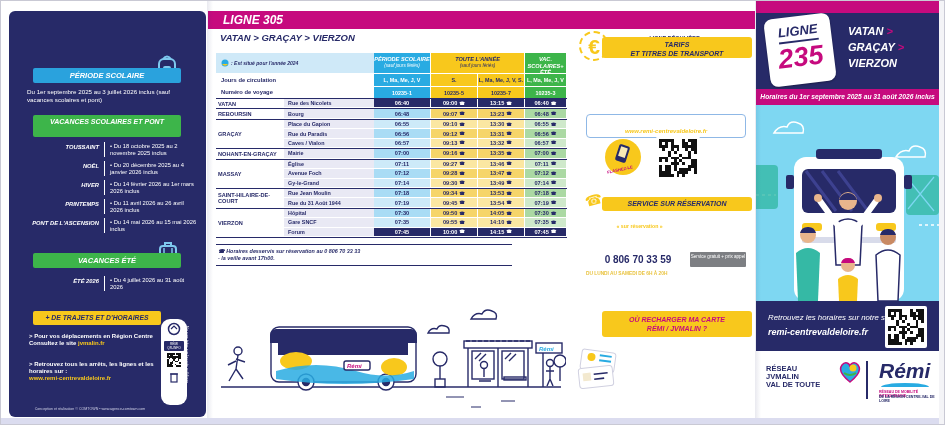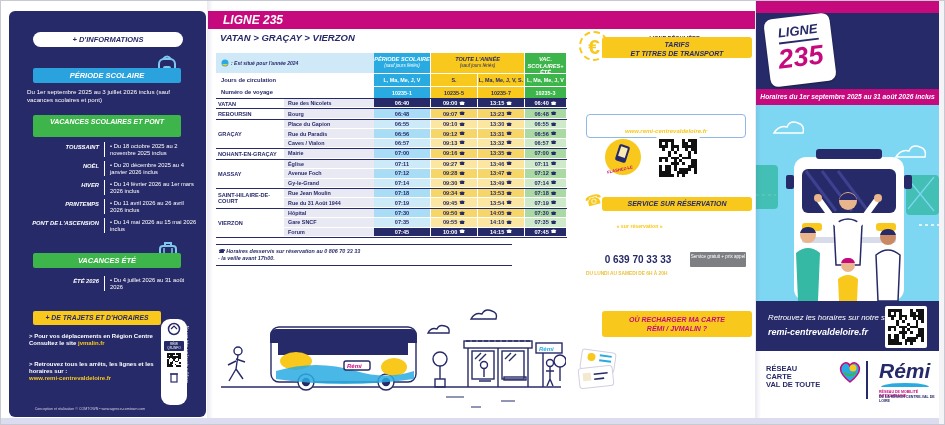--- a/index.html
+++ b/index.html
@@ -119,21 +119,20 @@
   #fold1{left:206px;} #fold2{left:754px;}
   #bottom-strip{left:0;top:417px;width:945px;height:8px;background:#dbdcef;}
   #right-strip{left:938px;top:0;width:7px;height:425px;background:#f4f4f7;}
 </style>
 </head>
 <body>
 
 <div id="page">
 
   <div id="left-panel" class="abs">
-    <div id="info-btn" class="abs">+ D'INFORMATIONS</div>
 
     <svg id="bag-icon" class="abs" width="24" height="26" viewBox="0 0 24 26">
       <rect x="4" y="6" width="16" height="18" rx="5" fill="none" stroke="#7ec8ee" stroke-width="2"></rect>
       <path d="M8 6 Q12 1 16 6" fill="none" stroke="#7ec8ee" stroke-width="2"></path>
       <rect x="8" y="13" width="8" height="7" rx="2" fill="#7ec8ee"></rect>
     </svg>
 
     <div id="ps-band" class="abs band">PÉRIODE SCOLAIRE</div>
     <div id="ps-text" class="abs">Du 1er septembre 2025 au 3 juillet 2026 inclus (sauf vacances scolaires et pont)</div>
 
@@ -272,21 +271,21 @@
       <svg width="10" height="12" viewBox="0 0 10 12">
         <rect x="2" y="3" width="6" height="8" fill="none" stroke="#272a68" stroke-width="1.2"></rect>
         <line x1="1" y1="3" x2="9" y2="3" stroke="#272a68" stroke-width="1.2"></line>
       </svg>
     </div>
     <div id="eco-rot" class="abs">Ne pas jeter sur la voie publique</div>
     <div id="credits" class="abs">Conception et réalisation © COMTOWN • www.agence-comtown.com</div>
   </div>
 
   <div id="pink-banner" class="abs"></div>
-  <div id="line-title" class="abs">LIGNE 235</div>
+  <div id="line-title" class="abs">LIGNE 305</div>
   <div id="route-line" class="abs">VATAN &gt; GRAÇAY &gt; VIERZON</div>
   <div id="line-type" class="abs">LIGNE RÉGULIÈRE</div>
 
   <div id="tt" class="abs">
     <div class="ttrow">
       <div id="legend-cell">
         <svg width="8" height="8" viewBox="0 0 8 8" style="margin-right:2px;">
           <circle cx="4" cy="4" r="3.5" fill="#29abe2"></circle>
             <path d="M1 5 A3.5 3.5 0 0 0 7 5 Z" fill="#f8c81c"></path>
         </svg>
@@ -699,21 +698,21 @@
       <div style="background: transparent;"></div>
       <div style="background: transparent;"></div>
       <div style="background: transparent;"></div>
     </div>
 
   <div id="resa-phone-ic" class="abs">☎</div>
   <div id="resa-banner" class="abs ybanner">SERVICE SUR RÉSERVATION</div>
   <div id="resa-text" class="abs">
     <span>Le symbole ☎ porté sur les horaires signifie qu'il s'agit d'un service fonctionnant </span><span class="hl">« sur réservation »</span><span>. Il nécessite une simple réservation téléphonique, avant 17h la veille du déplacement, le vendredi avant 17h pour les réservations des samedis, dimanches et lundis :</span>
   </div>
-  <div id="resa-phone" class="abs">0 639 70 33 33</div>
+  <div id="resa-phone" class="abs">0 806 70 33 59</div>
   <div id="resa-badge" class="abs">Service gratuit + prix appel</div>
   <div id="resa-hours" class="abs">DU LUNDI AU SAMEDI DE 6H À 20H</div>
 
   <div id="rech-banner" class="abs ybanner">
     <span>OÙ RECHARGER MA CARTE</span><br>
     <span>RÉMI / JVMALIN ?</span>
   </div>
   <svg id="cards-ic" class="abs" width="46" height="46" viewBox="0 0 46 46">
     <g>
       <rect x="4" y="6" width="34" height="20" rx="3" fill="#fff" stroke="#d0d0e0" transform="rotate(8 21 16)"></rect>
@@ -730,20 +729,25 @@
       <div class="rb">&gt; En agence : 10 – 12 place Juranville 18000 Bourges</div>
     </div>
 
   <div id="cov-top" class="abs"></div>
   <div id="cov-navy" class="abs"></div>
   <div id="cov-badge" class="abs">
     <div class="bl">LIGNE</div>
     <div class="dv"></div>
     <div class="bn">235</div>
   </div>
+  <div id="cov-dest" class="abs">
+      <div>VATAN <span class="ch">&gt;</span></div>
+      <div>GRAÇAY <span class="ch">&gt;</span></div>
+      <div>VIERZON</div>
+    </div>
   <div id="cov-dates" class="abs">Horaires du 1er septembre 2025 au 31 août 2026 inclus</div>
 
   <div id="cov-sky" class="abs">
     <svg width="183" height="196" viewBox="0 0 183 196">
       <g fill="none" stroke="#ffffff" stroke-width="1.5">
         <path d="M18 28 q5 -8 13 -6 q3 -7 11 -4 q7 2 5 10 z"></path>
         <path d="M140 52 q5 -8 13 -6 q3 -7 11 -4 q7 2 5 10 z"></path>
         <path d="M0 90 h20 M163 120 h20" stroke-dasharray="3 3"></path>
       </g>
       <g>
@@ -964,21 +968,21 @@
       <div style="background: rgb(17, 17, 17);"></div>
       <div style="background: transparent;"></div>
       <div style="background: transparent;"></div>
       <div style="background: transparent;"></div>
       <div style="background: transparent;"></div>
     </div>
 
   <div id="cov-foot" class="abs"></div>
   <div id="region-logo" class="abs">
       <div>RÉSEAU</div>
-      <div>CARTE</div>
+      <div>JVMALIN</div>
       <div>VAL DE TOUTE</div>
     </div>
   <svg id="heart-ic" class="abs" width="26" height="26" viewBox="0 0 26 26">
     <path d="M13 23 C4 16 2 10 5 6 C8 2 13 4 13 8 C13 4 18 2 21 6 C24 10 22 16 13 23 Z" fill="#29abe2" stroke="#c60a7e" stroke-width="1.5"></path>
     <circle cx="16" cy="9" r="3.5" fill="#f8c81c"></circle>
     <path d="M7 14 q6 4 12 0" stroke="#3db54a" stroke-width="2" fill="none"></path>
   </svg>
   <div id="foot-div" class="abs"></div>
   <div id="remi-logo" class="abs">Rémi</div>
   <div id="remi-swoosh" class="abs"></div>

